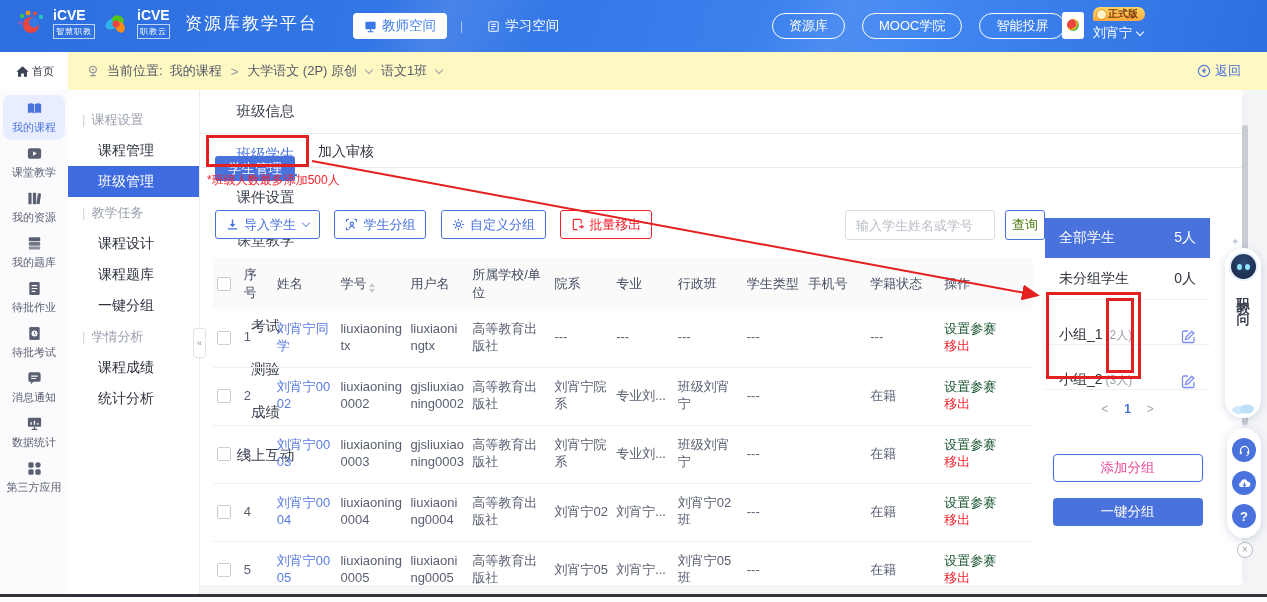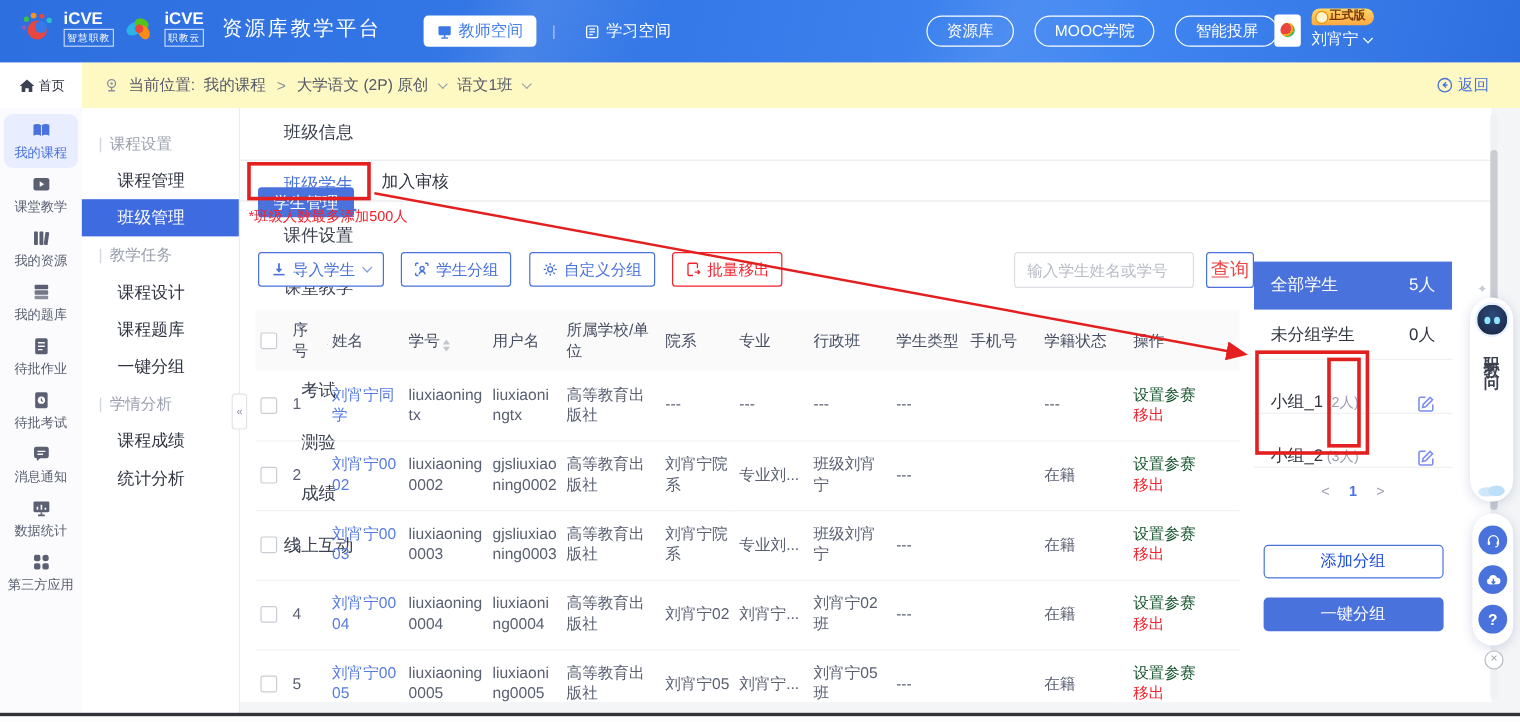--- a/index.html
+++ b/index.html
@@ -68,21 +68,21 @@
 .subtab-plain { position:absolute; left:118px; top:5px; line-height:25px; font-size:14px; color:#30343f; cursor:pointer; }
 .notice { position:absolute; left:7px; top:82px; color:#f5222d; font-size:12px; }
 
 .toolbar { position:absolute; left:15px; top:120px; right:0; height:30px; }
 .tbtn { height:29px; border:1px solid #4a72dd; color:#4a72dd; background:#fff; border-radius:3px; font-size:13px; padding:0 10px; display:inline-flex; align-items:center; gap:5px; margin-right:10px; cursor:pointer; vertical-align:top; }
 .tbtn.red { border-color:#f5222d; color:#f5222d; }
 .tbtn svg { width:13px; height:13px; }
 .tbtn .chev { border-color:#7d97e6; margin-left:2px; }
 .search-input { position:absolute; left:630px; top:0; width:150px; height:30px; border:1px solid #dcdfe6; border-radius:3px; font-size:13px; padding:0 10px; color:#333; outline:none; font-family:inherit; }
 .search-input::placeholder { color:#b8bcc6; }
-.search-btn { position:absolute; left:790px; top:0; width:40px; height:30px; border:1px solid #4a72dd; color:#ef4444; background:#fff; border-radius:3px; font-size:16px; cursor:pointer; font-family:inherit; }
+.search-btn { position:absolute; left:790px; top:0; width:40px; height:30px; border:1px solid #4a72dd; color:#4d7c0f; background:#fff; border-radius:3px; font-size:13px; cursor:pointer; font-family:inherit; }
 
 
 .table-wrap { position:absolute; left:13px; top:168px; width:820px; bottom:0; }
 table { width:820px; border-collapse:collapse; table-layout:fixed; font-size:13px; color:#5a6072; }
 thead th { background:#fafafa; font-weight:normal; color:#474e63; text-align:left; padding:8px 4px; line-height:1.35; vertical-align:middle; }
 tbody td { padding:8px 4px; border-bottom:1px solid #eef0f4; line-height:1.3; vertical-align:middle; word-break:break-all; height:58px; }
 .lnk { color:#587be0; cursor:pointer; }
 .op a { display:block; text-decoration:none; cursor:pointer; }
 .op .set { color:#14532d; }
 .op .rem { color:#f5222d; }
@@ -95,21 +95,21 @@
 
 .group-panel { position:absolute; left:845px; top:128px; width:165px; }
 .gp-header { height:40px; background:#4a72dd; color:#fff; display:flex; justify-content:space-between; align-items:center; padding:0 14px; font-size:14px; cursor:pointer; }
 .gp-row { height:42px; display:flex; justify-content:space-between; align-items:center; padding:0 14px; border-bottom:1px solid #eef0f4; font-size:14px; color:#30343f; cursor:pointer; }
 .gp-grow { height:45px; display:flex; align-items:flex-end; padding:0 14px; border-bottom:1px solid #eef0f4; font-size:14px; color:#30343f; cursor:pointer; }
 .gp-grow .cnt { font-size:12px; color:#9aa0ae; margin-left:3px; }
 .gp-grow .edit { margin-left:auto; color:#7b8cf0; display:flex; cursor:pointer; }
 .gp-pager { height:38px; display:flex; align-items:center; justify-content:center; gap:16px; font-size:12px; color:#a0a4b0; }
 .gp-pager .cur { color:#4a72dd; font-weight:bold; }
 .gp-btn { display:block; width:150px; height:28px; margin:0 auto; border-radius:4px; font-size:13.5px; text-align:center; cursor:pointer; font-family:inherit; }
-.gp-btn.add { border:1px solid #4a72dd; color:#1d4ed8; background:#fff; line-height:26px; margin-top:26px; }
+.gp-btn.add { border:1px solid #4a72dd; color:#ec4899; background:#fff; line-height:26px; margin-top:26px; }
 .gp-btn.auto { background:#4a72dd; color:#fff; border:none; line-height:28px; margin-top:16px; }
 
 
 .vscroll { position:absolute; left:1242px; top:95px; width:6px; height:488px; background:#f0f1f4; border-radius:3px; z-index:8; }
 .vthumb { position:absolute; left:0; top:30px; width:6px; height:300px; background:#c9ccd3; border-radius:3px; cursor:pointer; }
 .bottom-edge { position:absolute; left:0; top:594px; width:1267px; height:3px; background:#31323a; z-index:50; }
 .bottom-white { position:absolute; left:0; top:597px; width:1267px; height:5px; background:#fdfdfd; z-index:50; }
 
 
 .sparkle { position:absolute; left:1231px; top:236px; color:#c2cad8; font-size:10px; z-index:30; }

